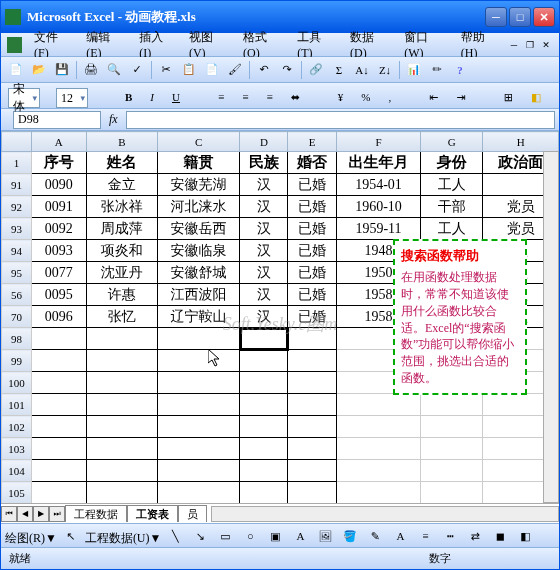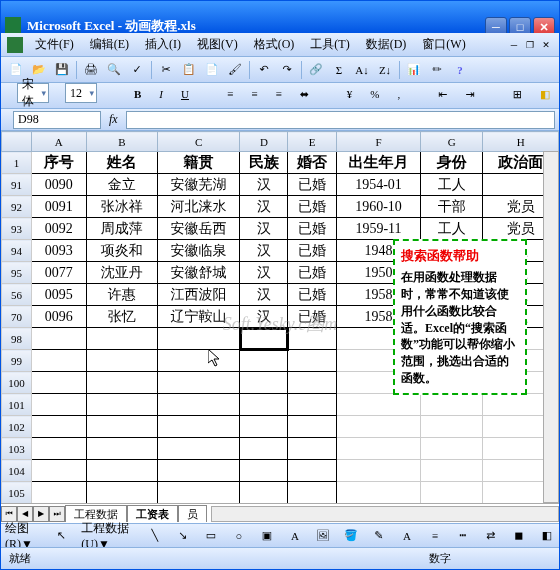--- a/index.html
+++ b/index.html
@@ -1,60 +1,60 @@
 <!DOCTYPE html>
 <html><head>
 <meta charset="utf-8">
 <style>
 *{box-sizing:border-box;margin:0;padding:0;font-family:SimSun,"宋体",serif}
 body{width:560px;height:570px;overflow:hidden;background:#fff}
 .window{width:560px;height:570px;border:1px solid #0054e3;display:flex;flex-direction:column}
-.titlebar{height:28px;background:linear-gradient(#3a95ff,#0054e3);display:flex;align-items:flex-start;padding:16px 4px;color:#fff;font-size:13px;font-weight:bold}
+.titlebar{height:28px;background:linear-gradient(#3a95ff,#0054e3);display:flex;align-items:center;padding:16px 4px;color:#fff;font-size:13px;font-weight:bold}
 .title-icon{width:16px;height:16px;background:#1f7a3a;margin-right:6px;display:inline-block}
 .title-text{flex:1}
 .win-btns{display:flex;gap:2px}
 .win-btn{width:22px;height:20px;background:linear-gradient(#7da2e0,#3a6ac8);border:1px solid #2050a0;border-radius:3px;color:#fff;font-size:11px;display:flex;align-items:center;justify-content:center;cursor:pointer}
 .win-btn.close{background:linear-gradient(#e88,#d33)}
 .menubar{height:24px;background:linear-gradient(#e6f0ff,#c1d6f7);display:flex;align-items:center;padding:0 2px;font-size:12px;border-bottom:1px solid #8cb2e0}
 .menu-icon{width:16px;height:16px;margin:0 4px}
 .menubar span.m{padding:2px 8px;cursor:pointer}
 .doc-ctrl{margin-left:auto;display:flex;gap:2px;margin-right:4px}
 .doc-ctrl div{width:14px;height:12px;font-size:9px;cursor:pointer;display:flex;align-items:center;justify-content:center}
 .toolbar{height:26px;background:linear-gradient(#e6f0ff,#c1d6f7);display:flex;align-items:center;padding:0 4px;gap:1px;border-bottom:1px solid #8cb2e0;overflow:hidden}
 .tb{width:22px;height:22px;border:1px solid transparent;display:flex;align-items:center;justify-content:center;font-size:11px;cursor:pointer}
 .sep{width:1px;height:18px;background:#8cb2e0;margin:0 2px}
-.fmt-bar{height:26px;background:linear-gradient(#e6f0ff,#c1d6f7);display:flex;align-items:flex-start;padding:0 16px;gap:16px;border-bottom:1px solid #8cb2e0;font-size:12px}
+.fmt-bar{height:26px;background:linear-gradient(#e6f0ff,#c1d6f7);display:flex;align-items:flex-end;padding:0 7px;gap:16px;border-bottom:1px solid #8cb2e0;font-size:12px}
 .combo{height:20px;background:#fff;border:1px solid #7b9ebd;display:flex;align-items:center;padding:0 14px 0 4px;position:relative;cursor:pointer}
 .combo::after{content:"▾";position:absolute;right:2px;font-size:9px;color:#5577aa}
 .name-box{height:22px;background:linear-gradient(#e6f0ff,#c1d6f7);display:flex;align-items:center;padding:0 4px;border-bottom:1px solid #8cb2e0;font-size:12px}
 .namebox{width:88px;height:18px;background:#fff;border:1px solid #7b9ebd;padding:0 4px;display:flex;align-items:center;margin-left:8px}
 .fx{margin:8px 8px;font-style:italic}
 .fbar{flex:1;height:18px;background:#fff;border:1px solid #7b9ebd}
 .grid-area{flex:1;display:flex;flex-direction:column;position:relative;background:#fff;overflow:hidden}
 .grid{border-collapse:collapse;font-size:13px}
 .grid th,.grid td{border:1px solid #ccc;text-align:center;height:22px}
 .col-hdr th{background:linear-gradient(#eef3fb,#d5e0f0);font-weight:normal;font-size:11px;height:20px;border:1px solid #9eb6ce}
 .row-hdr{background:linear-gradient(#eef3fb,#d5e0f0);font-weight:normal;font-size:11px;width:26px;border:1px solid #9eb6ce}
 .header-row td{font-weight:bold;font-size:15px;font-family:KaiTi,"楷体",serif;border:1px solid #000}
 .data td{font-family:KaiTi,"楷体",serif;font-size:14px;border:1px solid #000}
 .col-A{width:48px}.col-B{width:62px}.col-C{width:72px}.col-D{width:42px}.col-E{width:42px}.col-F{width:74px}.col-G{width:54px}.col-H{width:66px}
 .sel-cell{outline:3px solid #000;outline-offset:-2px}
 .callout{position:absolute;right:32px;top:108px;width:134px;border:2px dashed #0a0;background:#fff;padding:6px;font-size:12px;line-height:1.4}
 .callout .t{color:#e00;font-weight:bold;margin-bottom:4px;font-size:13px}
-.callout .b{color:#000000;font-weight:bold}
+.callout .b{color:#be185d;font-weight:normal}
 .watermark{position:absolute;left:50%;top:52%;transform:translate(-50%,-50%);font-size:18px;color:rgba(150,150,150,.5);font-family:Liberation Serif, serif;pointer-events:none;font-style:italic}
 .tabbar{height:20px;background:#fff;display:flex;align-items:center;font-size:11px;border-top:1px solid #aaa}
 .tab-nav{display:flex}
 .tab-nav div{width:16px;height:16px;border:1px solid #888;background:#eee;font-size:8px;display:flex;align-items:center;justify-content:center;cursor:pointer}
 .tabs{display:flex}
 .tab{padding:0 8px;border:1px solid #888;border-bottom:none;background:#fff;cursor:pointer;height:17px;display:flex;align-items:center}
 .tab.active{background:#fff;font-weight:bold}
 .hscroll{flex:1;height:16px;background:#eee;border:1px solid #aaa;margin-left:4px}
 .vscroll{position:absolute;right:0;top:20px;bottom:0;width:16px;background:#eee;border:1px solid #aaa}
-.draw-bar{height:24px;background:linear-gradient(#e6f0ff,#c1d6f7);display:flex;align-items:center;padding:0 4px;font-size:12px;gap:12px;border-top:1px solid #8cb2e0}
+.draw-bar{height:24px;background:linear-gradient(#e6f0ff,#c1d6f7);display:flex;align-items:flex-end;padding:0 4px;font-size:12px;gap:3px;border-top:1px solid #8cb2e0}
 .status{height:22px;background:linear-gradient(#e6f0ff,#c1d6f7);display:flex;align-items:center;padding:0 8px;font-size:11px;border-top:1px solid #8cb2e0}
 .status .r{margin-left:auto;margin-right:100px}
 .cursor{position:absolute;left:207px;top:218px;pointer-events:none}
 </style>
 </head>
 <body>
 
 <div class="window">
   <div class="titlebar">
     <span class="title-icon"></span>
@@ -71,20 +71,21 @@
         <rect width="16" height="16" fill="#2a7a3a"></rect>
       </svg>
     <span class="m">文件(F)</span>
     <span class="m">编辑(E)</span>
     <span class="m">插入(I)</span>
     <span class="m">视图(V)</span>
     <span class="m">格式(O)</span>
     <span class="m">工具(T)</span>
     <span class="m">数据(D)</span>
     <span class="m">窗口(W)</span>
+    <span class="m">帮助(H)</span>
     <div class="doc-ctrl">
       <div>─</div>
       <div>❐</div>
       <div>✕</div>
     </div>
   </div>
 
   <div class="toolbar">
     <div class="tb">📄</div>
     <div class="tb">📂</div>

